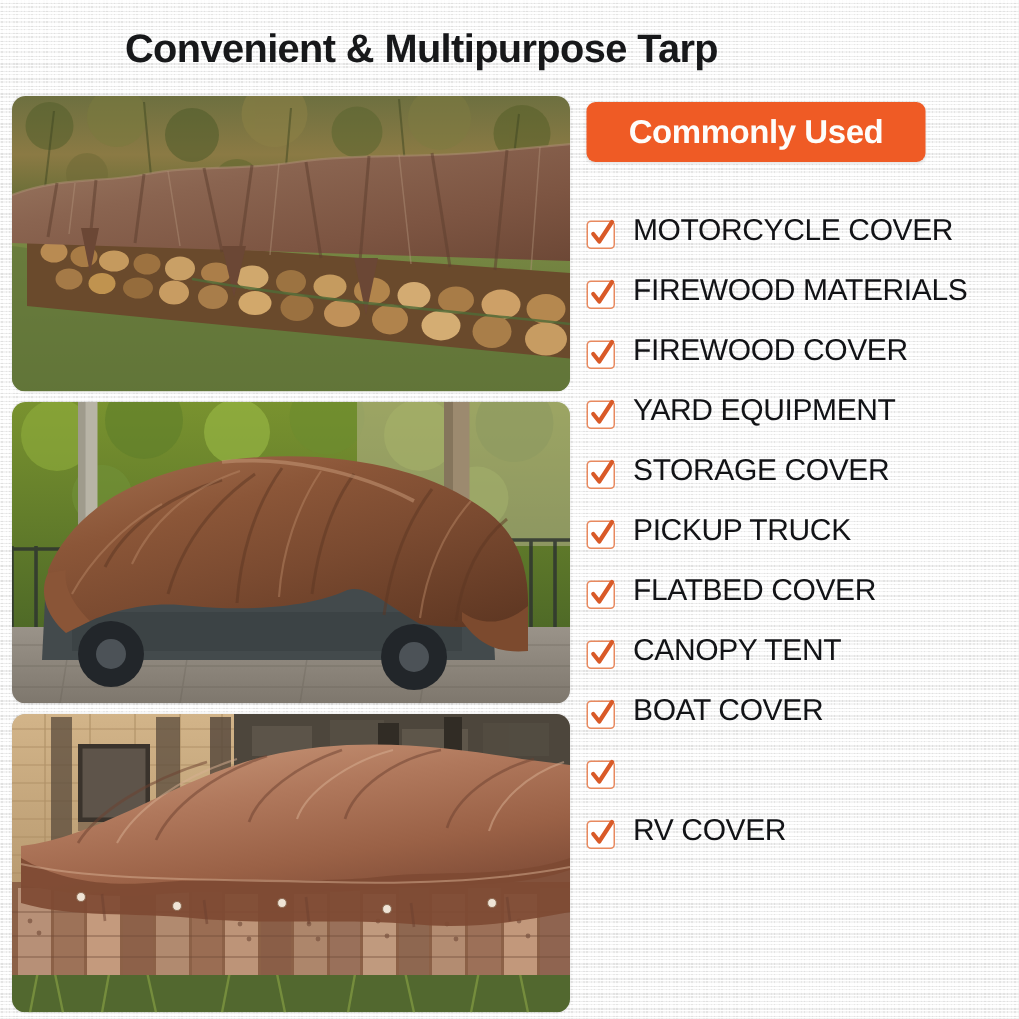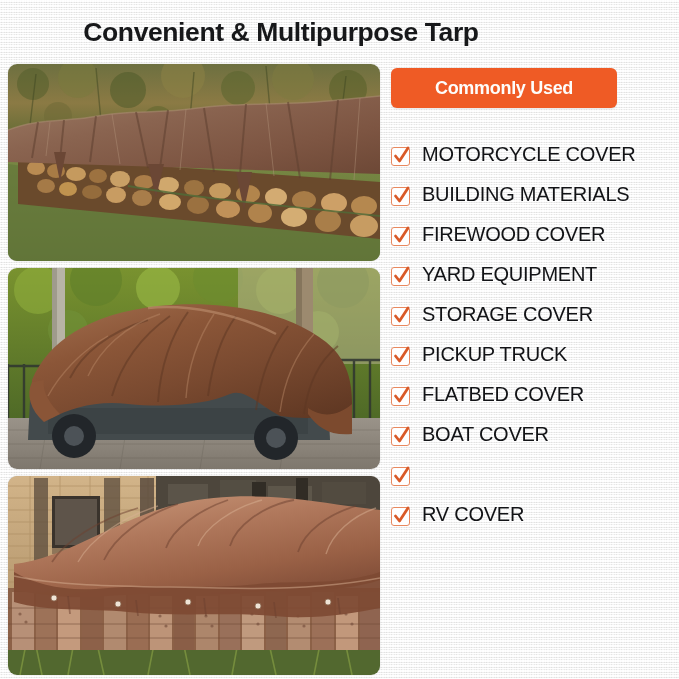--- a/index.html
+++ b/index.html
@@ -79,21 +79,21 @@
 
   .badge {
     display: block;
     width: 226px;
     height: 40px;
     line-height: 40px;
     background: #ef5b25;
     color: #fdfdfb;
     border-radius: 6px;
     text-align: center;
-    font-size: 18px;
+    font-size: 22px;
     font-weight: bold;
     letter-spacing: -0.3px;
     box-shadow: 0 1px 2px rgba(0,0,0,0.10);
   }
 
   .feature-list {
     list-style: none;
     margin-top: 18px;
   }
 
@@ -507,21 +507,21 @@
         </span>
         <span class="feature-label">MOTORCYCLE COVER</span>
       </li>
 
       <li class="feature-item">
         <span class="checkbox">
           <svg viewBox="0 0 19 22">
               <path d="M3.5 11 L7.5 16 L16 3" stroke="#d95a28" stroke-width="2.8" fill="none" stroke-linecap="round" stroke-linejoin="round"></path>
             </svg>
         </span>
-        <span class="feature-label">BUILDING MATERIALS</span>
+        <span class="feature-label">FIREWOOD MATERIALS</span>
       </li>
 
       <li class="feature-item">
         <span class="checkbox">
           <svg viewBox="0 0 19 22">
               <path d="M3.5 11 L7.5 16 L16 3" stroke="#d95a28" stroke-width="2.8" fill="none" stroke-linecap="round" stroke-linejoin="round"></path>
             </svg>
         </span>
         <span class="feature-label">FIREWOOD COVER</span>
       </li>
@@ -556,20 +556,28 @@
       <li class="feature-item">
         <span class="checkbox">
           <svg viewBox="0 0 19 22">
               <path d="M3.5 11 L7.5 16 L16 3" stroke="#d95a28" stroke-width="2.8" fill="none" stroke-linecap="round" stroke-linejoin="round"></path>
             </svg>
         </span>
         <span class="feature-label">FLATBED COVER</span>
       </li>
 
 
+      <li class="feature-item">
+        <span class="checkbox">
+          <svg viewBox="0 0 19 22">
+              <path d="M3.5 11 L7.5 16 L16 3" stroke="#d95a28" stroke-width="2.8" fill="none" stroke-linecap="round" stroke-linejoin="round"></path>
+            </svg>
+        </span>
+        <span class="feature-label">CANOPY TENT</span>
+      </li>
 
       <li class="feature-item">
         <span class="checkbox">
           <svg viewBox="0 0 19 22">
               <path d="M3.5 11 L7.5 16 L16 3" stroke="#d95a28" stroke-width="2.8" fill="none" stroke-linecap="round" stroke-linejoin="round"></path>
             </svg>
         </span>
         <span class="feature-label">BOAT COVER</span>
       </li>
 

